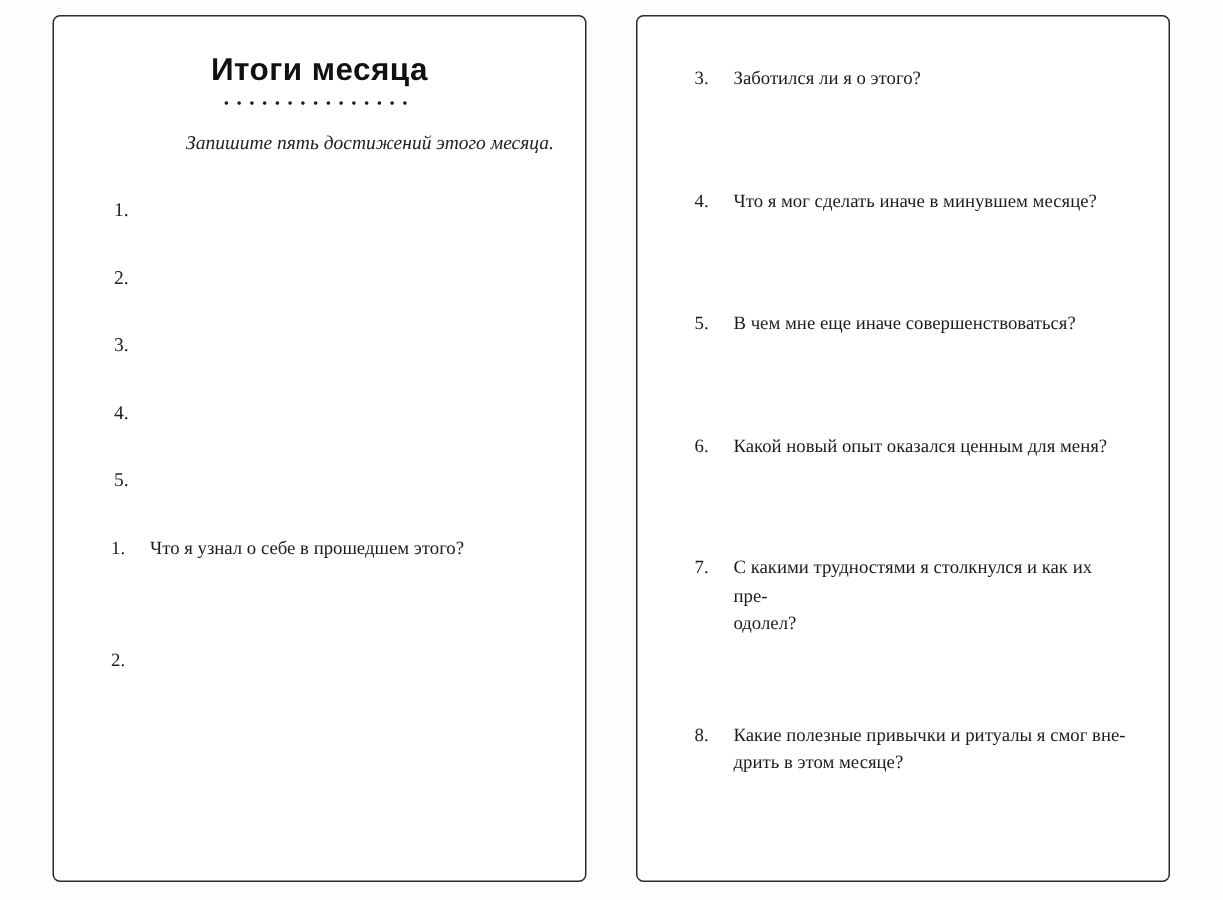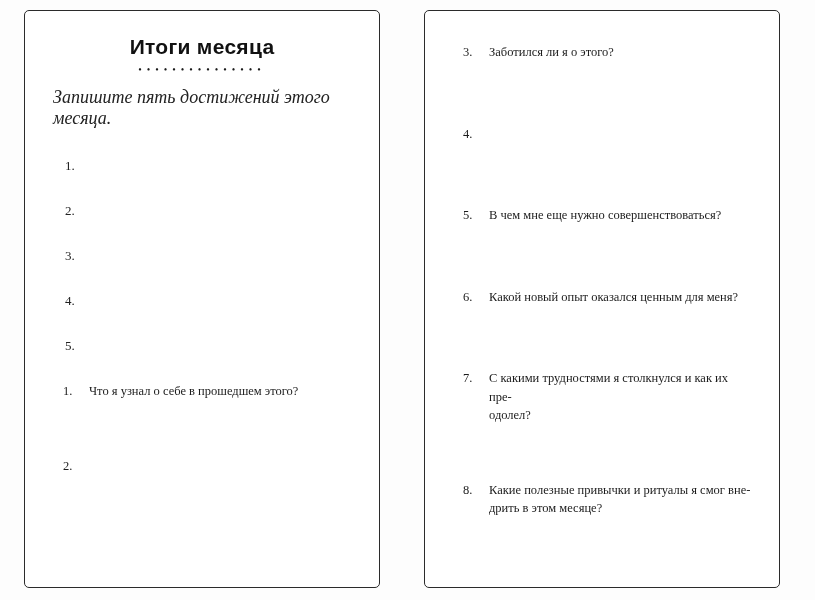--- a/index.html
+++ b/index.html
@@ -13,43 +13,43 @@
   }
   .page {
     position: absolute;
     top: 10px;
     width: 356px;
     height: 578px;
     background: #ffffff;
     border: 1.2px solid #2b2b2b;
     border-radius: 5px;
   }
-  .page.left  { left: 24px; }
+  .page.left  { left: 35px; }
   .page.right { left: 424px; }
 
   .page-title {
     margin-top: 24px;
     text-align: center;
     font-family: "Liberation Sans", sans-serif;
     font-weight: bold;
     font-size: 21px;
     letter-spacing: 0.3px;
     color: #111;
   }
   .dots {
     margin-top: 5px;
     text-align: center;
     font-size: 10px;
     letter-spacing: 5px;
     color: #1a1a1a;
   }
   .subtitle {
-    margin: 12px 20px 0 28px;
+    margin: 12px 20px 0 88px;
     font-style: italic;
-    font-size: 18px;
+    font-size: 13px;
     color: #222;
   }
   .achievements { margin-top: 28px; }
   .ach-line {
     padding-left: 40px;
     font-size: 13px;
     height: 18px;
     line-height: 18px;
     margin-bottom: 27px;
     color: #222;
@@ -107,24 +107,25 @@
   </div>
 </div>
 
 <div class="page right">
   <div class="question">
     <span class="qnum">3.</span>
     <span class="qtext">Заботился ли я о этого?</span>
   </div>
   <div class="question">
     <span class="qnum">4.</span>
+    <span class="qtext">Что я мог сделать иначе в минувшем месяце?</span>
   </div>
   <div class="question">
     <span class="qnum">5.</span>
-    <span class="qtext">В чем мне еще нужно совершенствоваться?</span>
+    <span class="qtext">В чем мне еще иначе совершенствоваться?</span>
   </div>
   <div class="question">
     <span class="qnum">6.</span>
     <span class="qtext">Какой новый опыт оказался ценным для меня?</span>
   </div>
   <div class="question">
     <span class="qnum">7.</span>
     <span class="qtext">С какими трудностями я столкнулся и как их пре-
 одолел?</span>
   </div>

